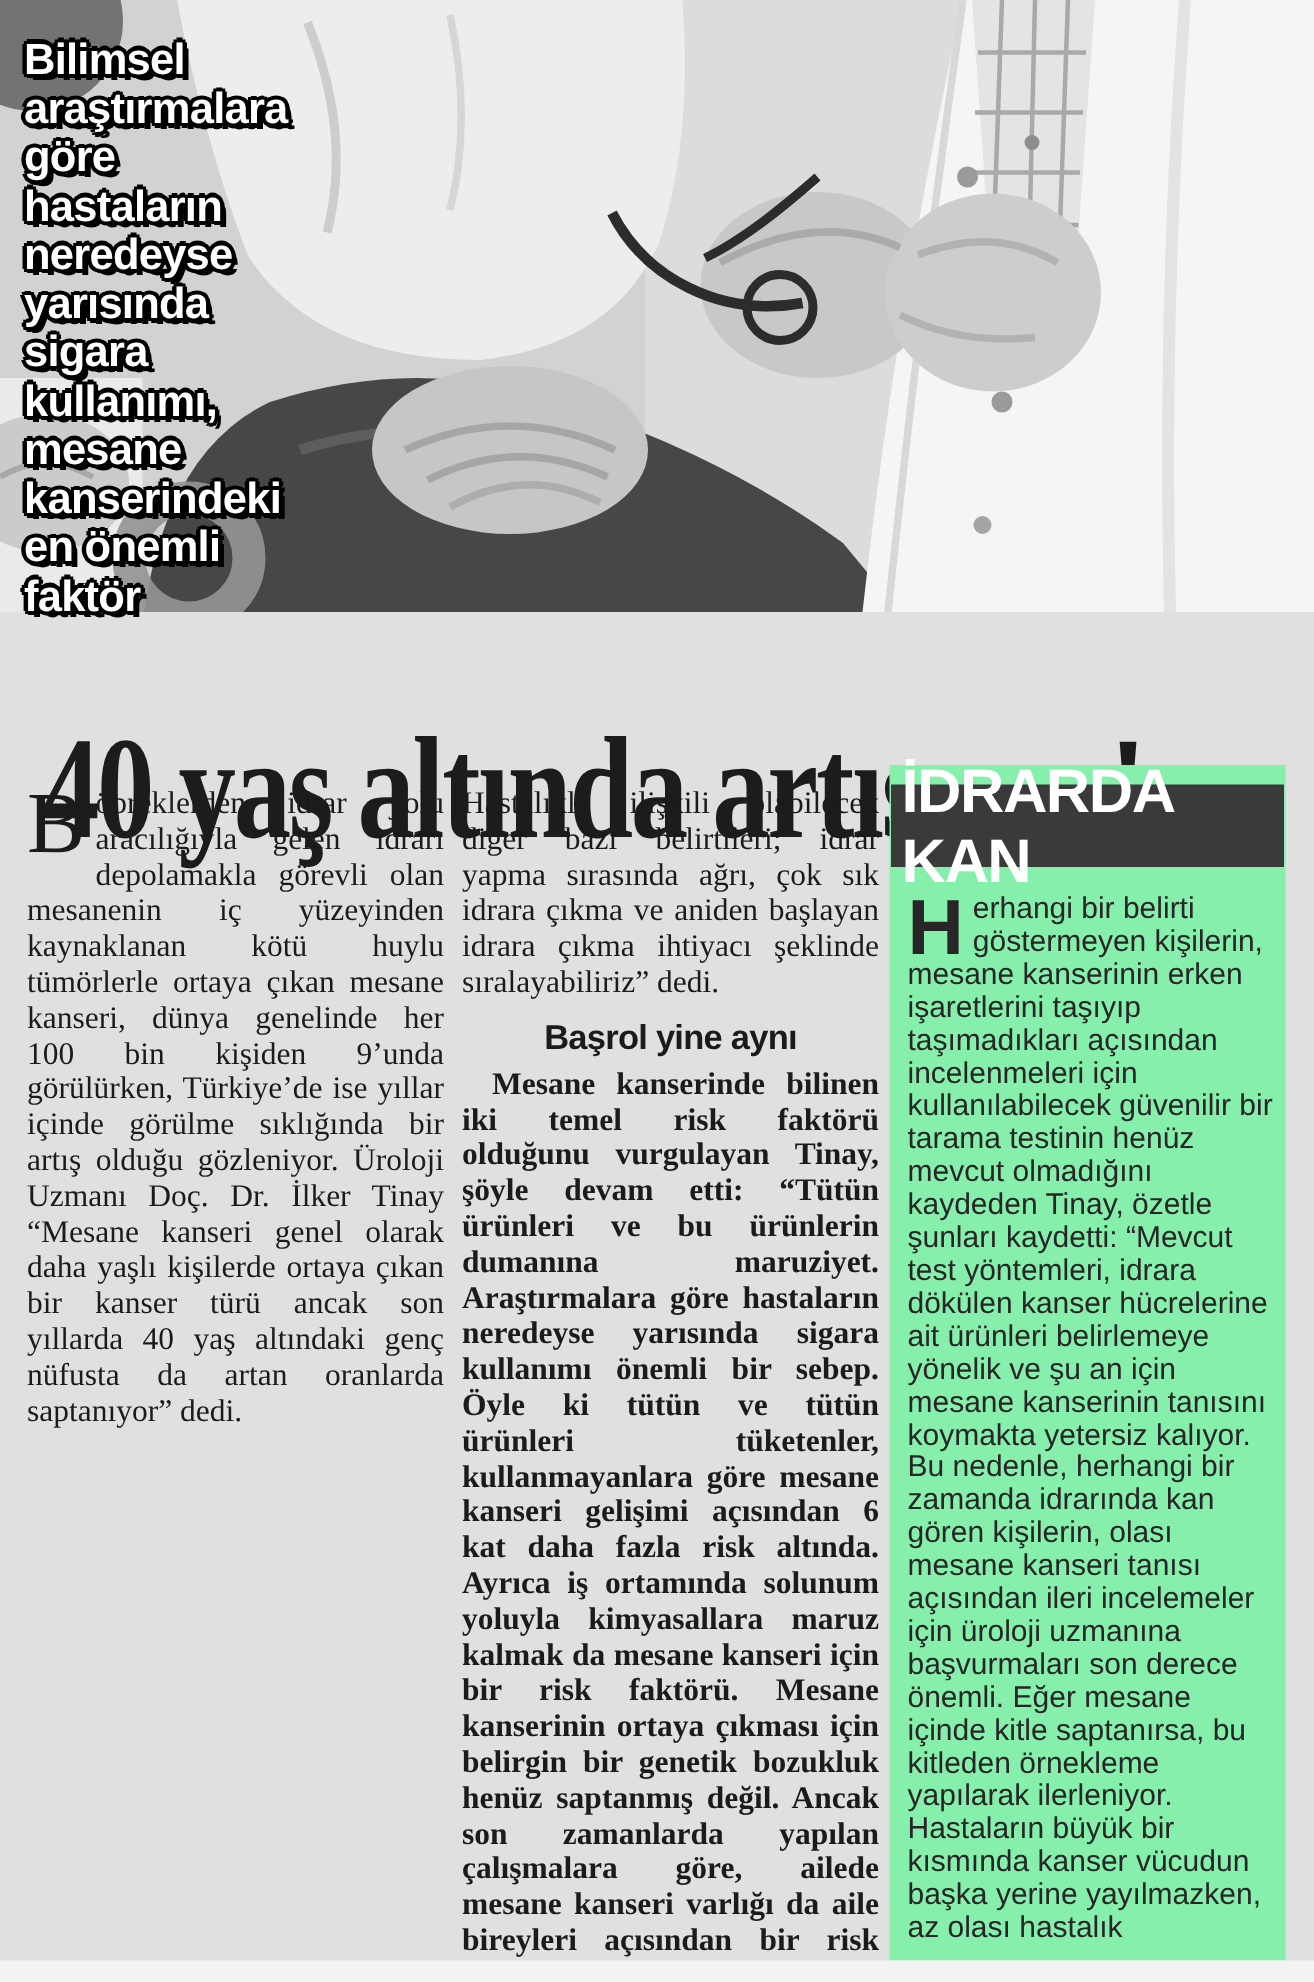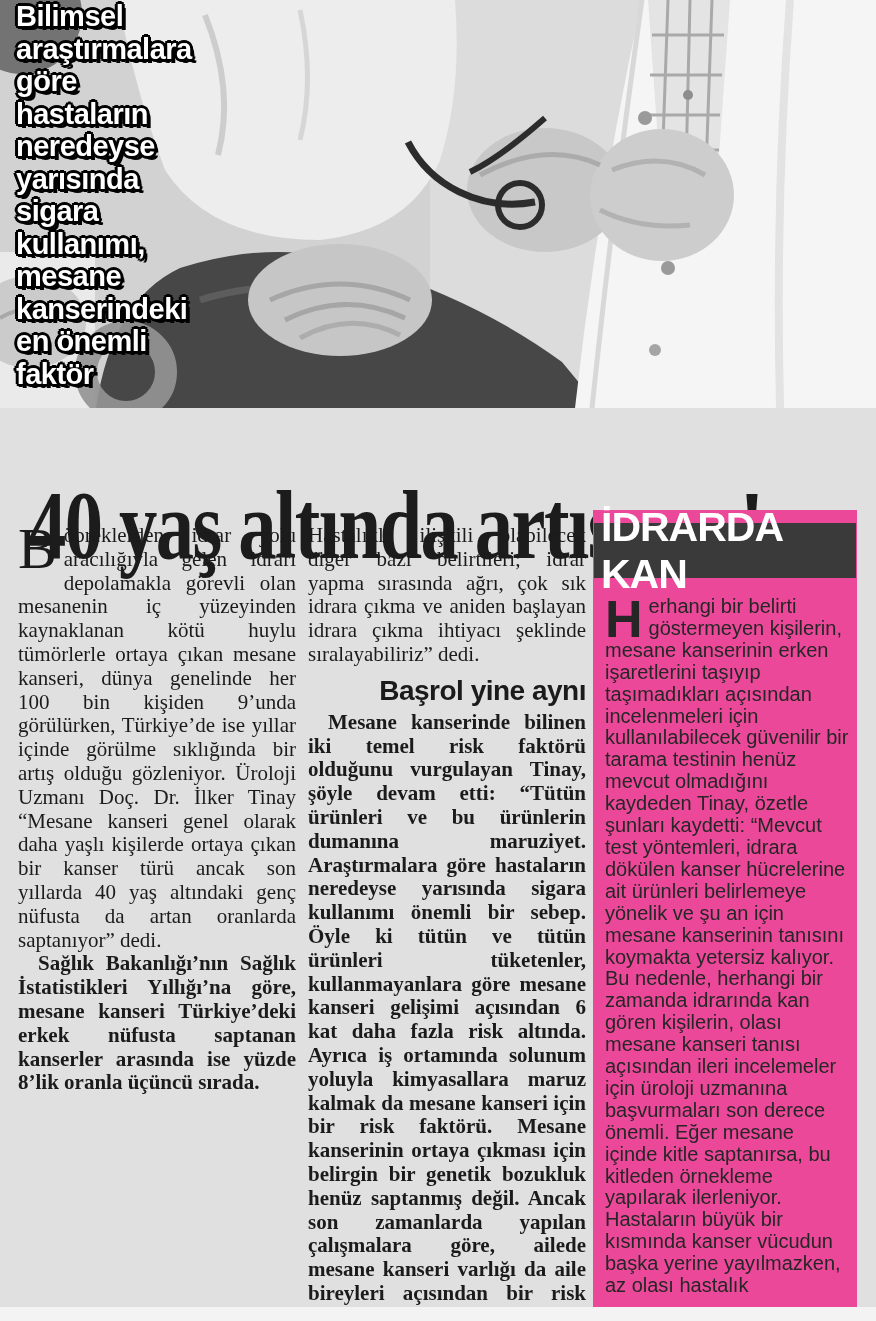--- a/index.html
+++ b/index.html
@@ -4,21 +4,21 @@
 <style>
   html,body{margin:0;padding:0;background:#fff;}
   .page{position:relative;width:876px;height:1321px;background:#e0e0e0;overflow:hidden;
         font-family:"Liberation Serif",serif;}
 
   
   .photo{position:absolute;left:0;top:0;width:876px;height:408px;}
   .photo svg{display:block;}
 
   
-  .kicker{position:absolute;left:16px;top:0;width:300px;
+  .kicker{position:absolute;left:16px;top:24px;width:300px;
           font-family:"Liberation Sans",sans-serif;font-weight:bold;
           font-size:29px;line-height:32.5px;letter-spacing:-0.5px;
           color:#ffffff;white-space:pre-line;
           text-shadow:3px 0 0 #000,-3px 0 0 #000,0 3px 0 #000,0 -3px 0 #000,
                       2px 2px 0 #000,-2px -2px 0 #000,2px -2px 0 #000,-2px 2px 0 #000,
                       4px 4px 0 #000;}
 
   
   .headline{position:absolute;left:28px;top:412px;
             font-family:"Liberation Serif",serif;font-size:97px;line-height:1.0;
@@ -26,26 +26,26 @@
             transform:scaleX(0.79);transform-origin:left top;}
 
   
   .col{position:absolute;top:524px;width:278px;height:784px;overflow:hidden;
        font-size:21px;line-height:23.8px;color:#1b1b1b;text-align:justify;}
   .col1{left:18px;}
   .col2{left:308px;}
   .col p{margin:0;}
   .col p.indent{text-indent:20px;font-weight:bold;}
   .subhead{font-family:"Liberation Sans",sans-serif;font-weight:bold;
-           font-size:28px;line-height:30px;letter-spacing:-0.5px;
-           margin:9px 0 5px 0;color:#1b1b1b;text-align:right;}
+           font-size:23px;line-height:30px;letter-spacing:-0.5px;
+           margin:9px 0 5px 0;color:#1b1b1b;text-align:center;}
   .dropcap{float:left;font-size:58px;line-height:46px;padding:2px 7px 0 0;color:#1b1b1b;}
 
   
-  .sidebar{position:absolute;left:593px;top:510px;width:264px;height:797px;background:#ec4899;}
+  .sidebar{position:absolute;left:593px;top:510px;width:264px;height:797px;background:#86efac;}
   .sidebar-bar{margin:13px 1px 0 1px;height:55px;background:#3a3a3a;
                display:flex;align-items:center;
                font-family:"Liberation Sans",sans-serif;font-weight:bold;
                font-size:41px;letter-spacing:-1px;color:#ffffff;padding-left:7px;
                transform-origin:left top;}
   .sidebar-body{padding:18px 8px 0 12px;height:700px;overflow:hidden;
                 font-family:"Liberation Sans",sans-serif;font-size:20px;
                 line-height:21.9px;color:#262626;text-align:left;}
   .sidebar-body p{margin:0;}
   .dropcap-sans{float:left;font-family:"Liberation Sans",sans-serif;font-weight:bold;
@@ -122,21 +122,20 @@
 kullanımı,
 mesane
 kanserindeki
 en önemli
 faktör</div>
 
   <h1 class="headline">40 yaş altında artış var!</h1>
 
   <div class="col col1">
     <p><span class="dropcap">B</span><span>öbreklerden idrar yolu aracılığıyla gelen idrarı depolamakla görevli olan mesanenin iç yüzeyinden kaynaklanan kötü huylu tümörlerle ortaya çıkan mesane kanseri, dünya genelinde her 100 bin kişiden 9’unda görülürken, Türkiye’de ise yıllar içinde görülme sıklığında bir artış olduğu gözleniyor. Üroloji Uzmanı Doç. Dr. İlker Tinay “Mesane kanseri genel olarak daha yaşlı kişilerde ortaya çıkan bir kanser türü ancak son yıllarda 40 yaş altındaki genç nüfusta da artan oranlarda saptanıyor” dedi.</span></p>
-    <p class="indent"><span>Sağlık Bakanlığı’nın Sağlık İstatistikleri Yıllığı’na göre, mesane kanseri Türkiye’deki erkek nüfusta saptanan kanserler arasında ise yüzde 8’lik oranla üçüncü sırada.</span></p>
   </div>
 
   <div class="col col2">
     <p><span>Hastalıkla ilişkili olabilecek diğer bazı belirtileri; idrar yapma sırasında ağrı, çok sık idrara çıkma ve aniden başlayan idrara çıkma ihtiyacı şeklinde sıralayabiliriz” dedi.</span></p>
     <h2 class="subhead">Başrol yine aynı</h2>
     <p class="indent"><span>Mesane kanserinde bilinen iki temel risk faktörü olduğunu vurgulayan Tinay, şöyle devam etti: “Tütün ürünleri ve bu ürünlerin dumanına maruziyet. Araştırmalara göre hastaların neredeyse yarısında sigara kullanımı önemli bir sebep. Öyle ki tütün ve tütün ürünleri tüketenler, kullanmayanlara göre mesane kanseri gelişimi açısından 6 kat daha fazla risk altında. Ayrıca iş ortamında solunum yoluyla kimyasallara maruz kalmak da mesane kanseri için bir risk faktörü. Mesane kanserinin ortaya çıkması için belirgin bir genetik bozukluk henüz saptanmış değil. Ancak son zamanlarda yapılan çalışmalara göre, ailede mesane kanseri varlığı da aile bireyleri açısından bir risk faktörü.”</span></p>
   </div>
 
   <div class="sidebar">
     <div class="sidebar-bar">İDRARDA KAN</div>

